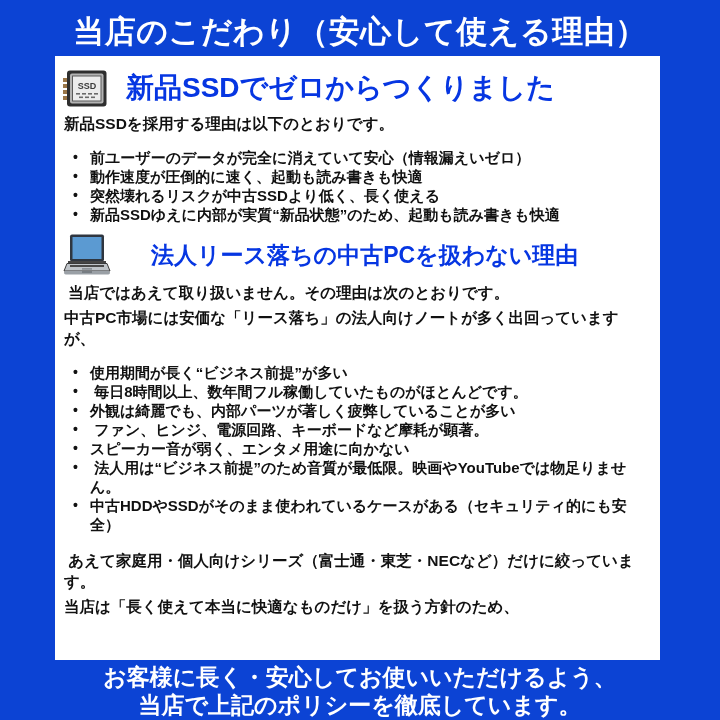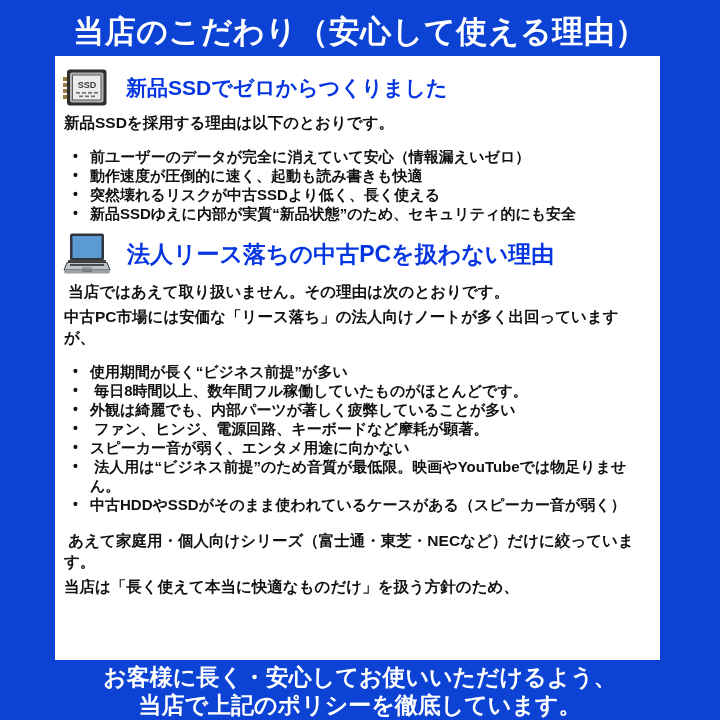--- a/index.html
+++ b/index.html
@@ -25,25 +25,25 @@
     box-sizing:border-box;
     padding:13px 10px 0 5px;
     color:#111111;
   }
   .sec-head { display:flex; align-items:center;text-align:center; }
   .sec-head .icon-wrap { flex:0 0 auto; line-height:0; margin-left:3px; }
   .sec-heading {
     margin:0 0 0 19px;
     color:#0636e2;
     font-weight:bold;
-    font-size:21px;
+    font-size:28px;
     white-space:nowrap;
   }
   .sec-head.second { margin-top:10px; }
-  .sec-head.second .sec-heading { font-size:23px; margin-left:16px; }
+  .sec-head.second .sec-heading { font-size:23px; margin-left:40px; }
   .intro { margin:6px 0 0 0; }
   .p-line {
     font-size:15.5px; font-weight:bold;
     line-height:21px;
     white-space:pre-wrap;
     margin:4px;
   }
   ul.bullets {
     list-style:none;
     margin:14px 0 0 0;
@@ -109,21 +109,21 @@
       <li>
           <span class="dot">•</span>
           <span class="li-text">動作速度が圧倒的に速く、起動も読み書きも快適</span>
         </li>
       <li>
           <span class="dot">•</span>
           <span class="li-text">突然壊れるリスクが中古SSDより低く、長く使える</span>
         </li>
       <li>
           <span class="dot">•</span>
-          <span class="li-text">新品SSDゆえに内部が実質“新品状態”のため、セキュリティ的にも安全</span>
+          <span class="li-text">新品SSDゆえに内部が実質“新品状態”のため、起動も読み書きも快適</span>
         </li>
     </ul>
 
     <div class="sec-head second">
       <span class="icon-wrap">
         <svg width="48" height="42" viewBox="0 0 48 42">
           <rect x="7" y="0.5" width="34" height="27" rx="2" fill="#2f3640"></rect>
           <rect x="9.5" y="3" width="29" height="22" fill="#5b9ad2"></rect>
           <rect x="5" y="27" width="38" height="2.5" fill="#454545"></rect>
           <path d="M4 29.5 L44 29.5 L47 37 L1 37 Z" fill="#bfc4c9" stroke="#3a3a3a" stroke-width="1"></path>
@@ -159,21 +159,21 @@
       <li>
           <span class="dot">•</span>
           <span class="li-text">スピーカー音が弱く、エンタメ用途に向かない</span>
         </li>
       <li>
           <span class="dot">•</span>
           <span class="li-text"> 法人用は“ビジネス前提”のため音質が最低限。映画やYouTubeでは物足りません。</span>
         </li>
       <li>
           <span class="dot">•</span>
-          <span class="li-text">中古HDDやSSDがそのまま使われているケースがある（スピーカー音が弱く）</span>
+          <span class="li-text">中古HDDやSSDがそのまま使われているケースがある（セキュリティ的にも安全）</span>
         </li>
     </ul>
 
     <div class="intro closing">
       <p class="p-line"> あえて家庭用・個人向けシリーズ（富士通・東芝・NECなど）だけに絞っています。</p>
       <p class="p-line">当店は「長く使えて本当に快適なものだけ」を扱う方針のため、</p>
     </div>
 
   </div>
 

